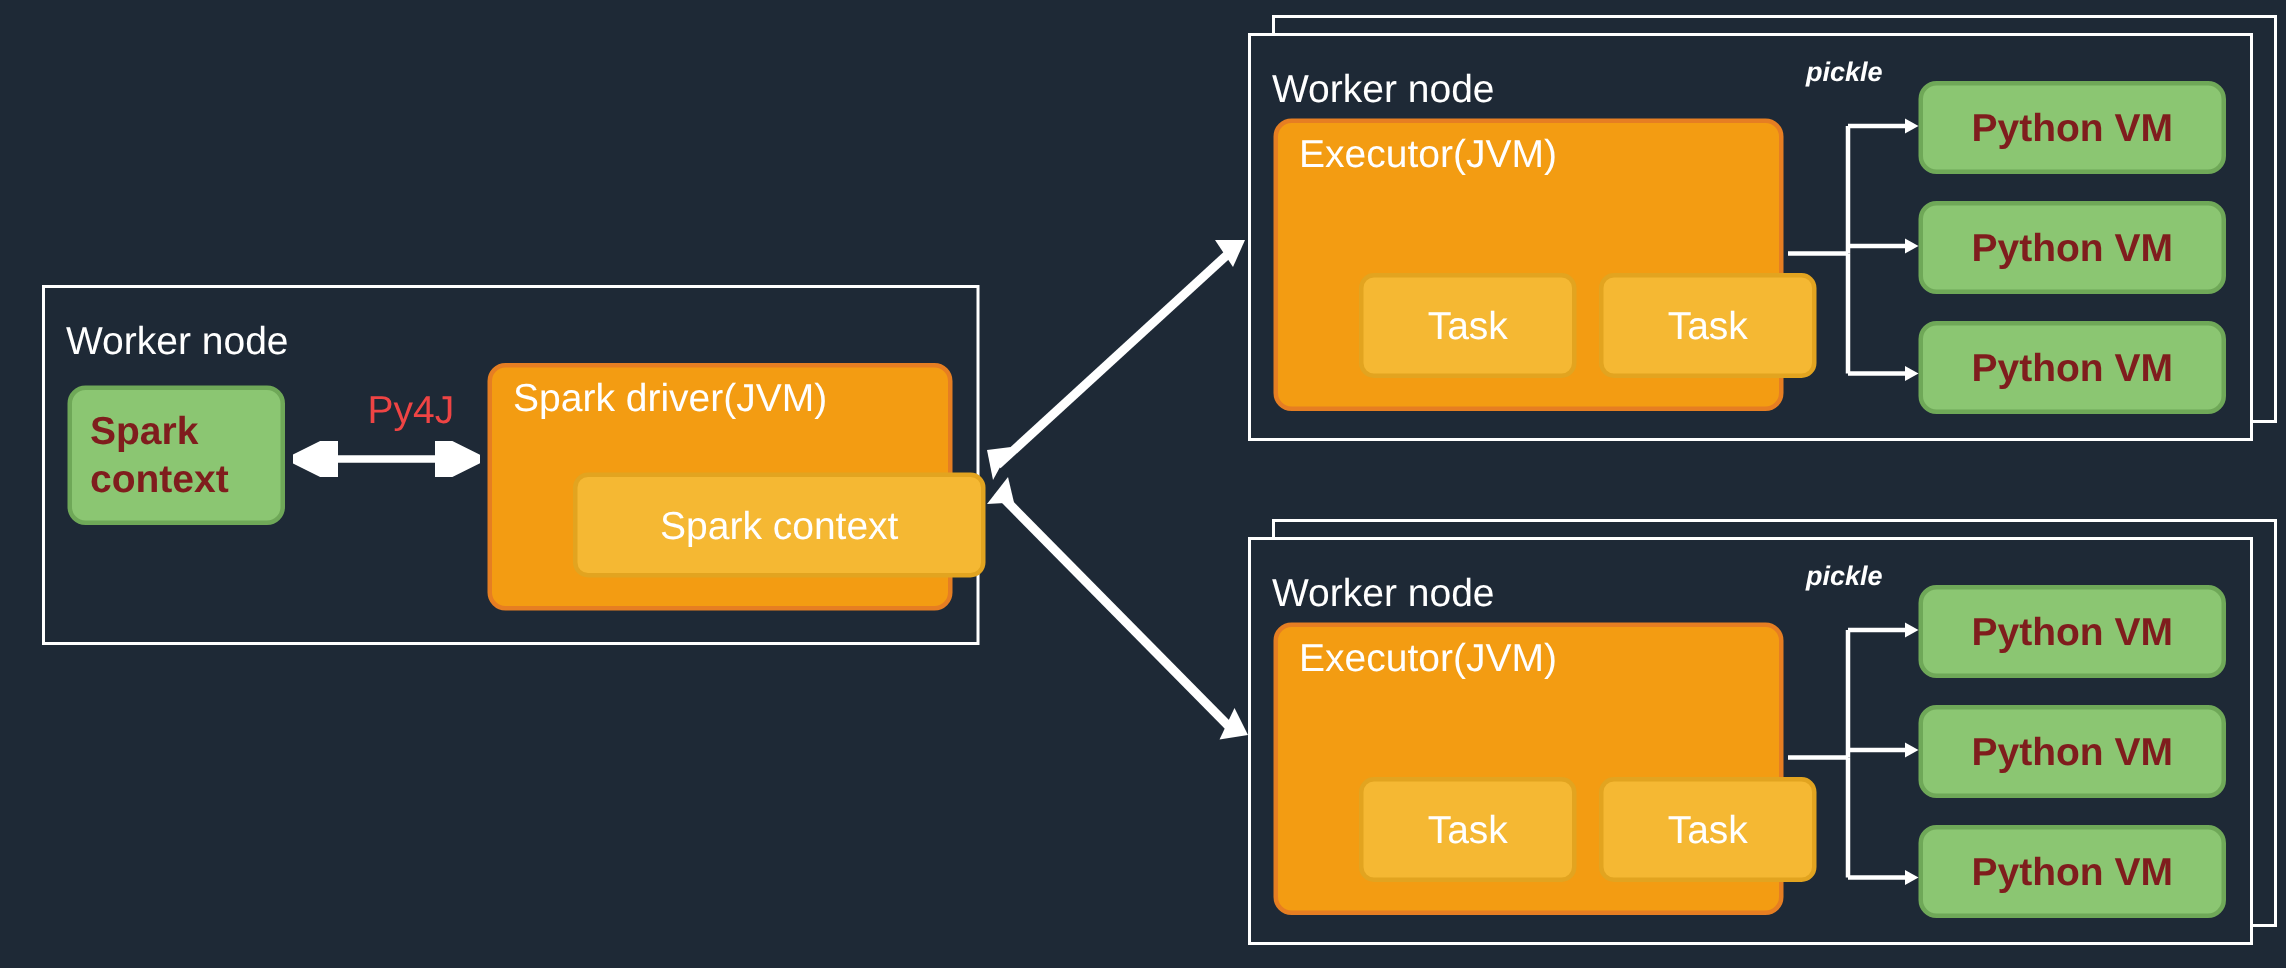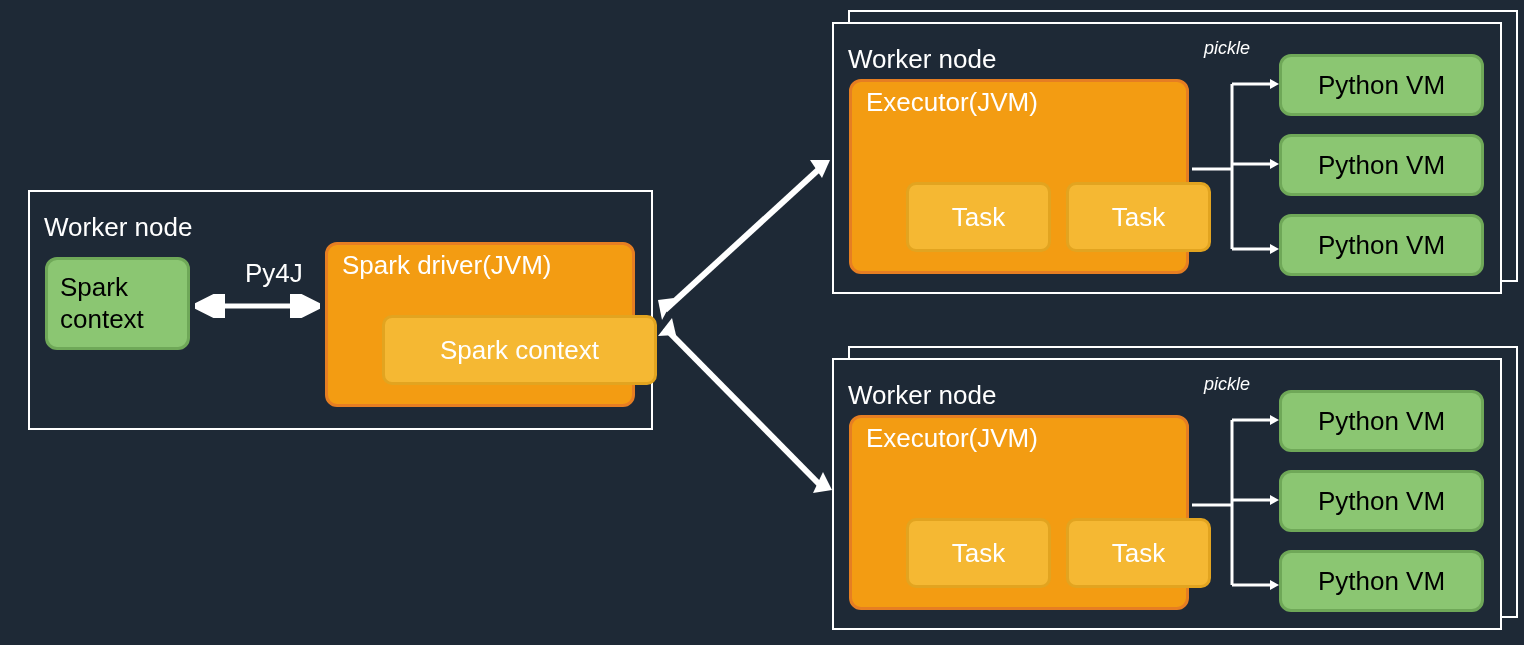--- a/index.html
+++ b/index.html
@@ -23,26 +23,27 @@
     .worker-title {
       color: #ffffff;
       font-size: 26px;
       padding: 20px 14px;
     }
     .green-box {
       position: absolute;
       background: #8bc672;
       border: 3px solid #6fa858;
       border-radius: 12px;
-      color: #000000;
+      color: #7f1d1d;
       font-size: 26px;
       display: flex;
       align-items: center;
       justify-content: center;
       text-align: center;
+      font-weight: bold;
     }
     .orange-box {
       position: absolute;
       background: #f39c12;
       border: 3px solid #e67e22;
       border-radius: 12px;
     }
     .orange-title {
       color: #ffffff;
       font-size: 26px;
@@ -55,29 +56,29 @@
       border-radius: 10px;
       color: #ffffff;
       font-size: 26px;
       display: flex;
       align-items: center;
       justify-content: center;
       margin-left: 39px;
     }
     .py4j-label {
       position: absolute;
-      color: #ffffff;
+      color: #ef4444;
       font-size: 26px;
     }
     .pickle-label {
       position: absolute;
       color: #ffffff;
       font-size: 18px;
       font-style: italic;
-      font-weight: normal;
+      font-weight: bold;
     }
     .arrow-line {
       position: absolute;
       stroke: #ffffff;
       fill: #ffffff;
     }
     .stack-shadow {
       position: absolute;
       border: 2px solid #ffffff;
       background: #1e2936;

